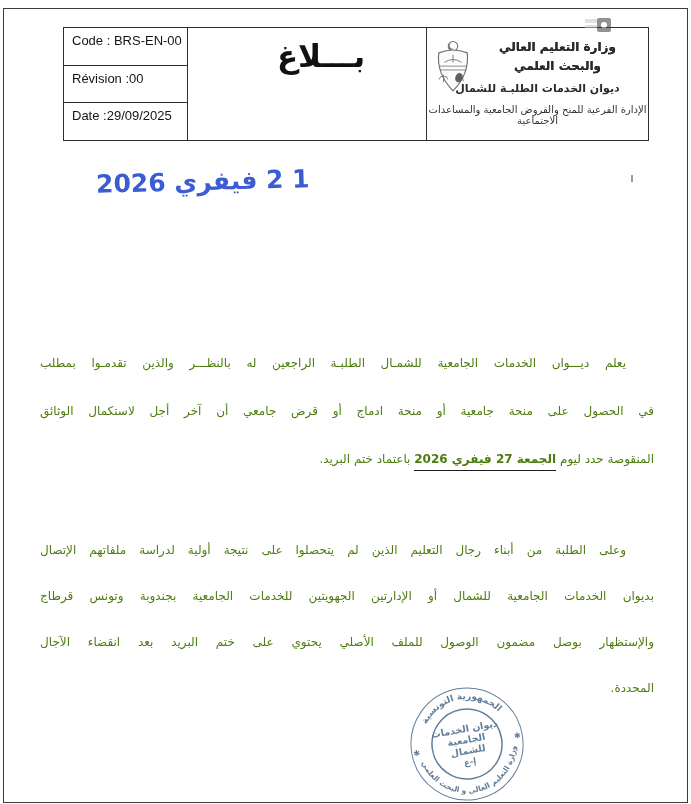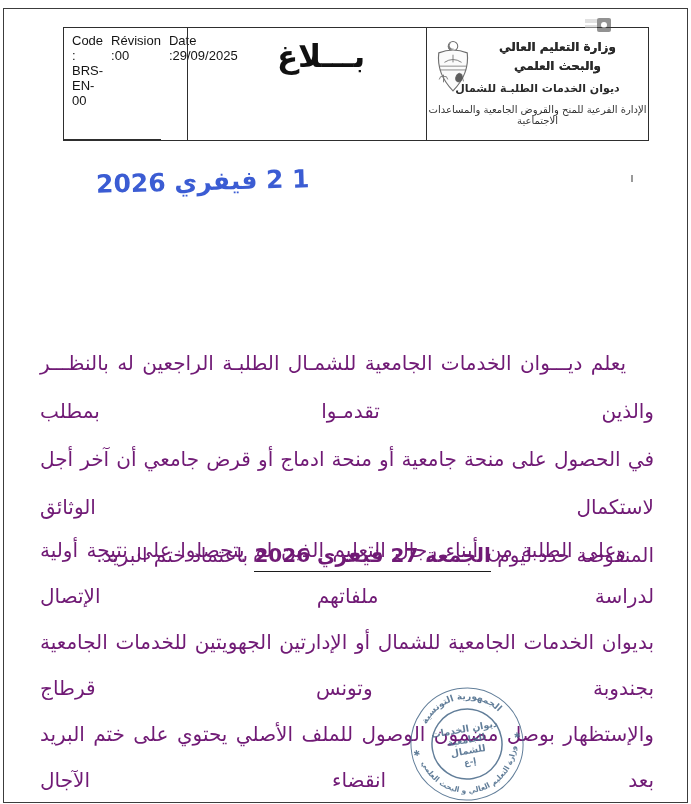--- a/index.html
+++ b/index.html
@@ -4,21 +4,21 @@
 <style>
   * { margin:0; padding:0; box-sizing:border-box; }
   html,body { width:691px; height:804px; background:#ffffff; overflow:hidden;
               font-family:"DejaVu Sans", sans-serif; color:#1c1c1c; }
   .page { position:absolute; left:3px; top:8px; width:685px; height:795px;
           border:1.5px solid #3c3c3c; background:#fff; }
 
   
   .htable { position:absolute; left:59px; top:18px; width:586px; height:114px;
             border:1.6px solid #2e2e2e; display:flex; }
-  .hcol-left { width:123px; display:flex; }
+  .hcol-left { width:123px; display:flex; flex-direction:column; }
   .hcell { flex:1; border-bottom:1.4px solid #2e2e2e; padding:5px 0 0 8px;
            font-family:"Liberation Sans", sans-serif; font-size:13px; color:#141414; }
   .hcell:last-child { border-bottom:none; }
   .hcol-center { width:240px; border-left:1.6px solid #2e2e2e; border-right:1.6px solid #2e2e2e;
                  text-align:center; padding-top:10px;padding-left:28px; }
   .bulletin-word { font-size:31px; font-weight:bold; color:#111; direction:rtl; }
   .hcol-right { flex:1; position:relative; direction:rtl; text-align:center; }
   .emblem-wrap { position:absolute; right:auto; left:7px; top:11px; width:38px; height:60px; }
   .ministry { margin:10px 12px 0 52px; font-weight:bold; font-size:12px; line-height:1.55;
               color:#2a2a2a; text-shadow:0 0 .5px #2a2a2a; }
@@ -37,22 +37,22 @@
                 transform:rotate(-1.5deg); opacity:.92; }
   .artifact-tick { position:absolute; left:627px; top:166px; width:2px; height:7px; background:#9a9a9a; }
 
   
   .doc-title { position:absolute; left:0; top:212px; width:100%; text-align:center;
                direction:rtl; font-weight:bold; color:#101010; }
   .doc-title .t1 { font-size:18.5px; }
   .doc-title .t2 { font-size:18.5px; margin-top:30px; }
 
   
-  .para { position:absolute; left:36px; right:33px; direction:rtl; color:#701a75;
-          font-size:20px; }
+  .para { position:absolute; left:36px; right:33px; direction:rtl; color:#4d7c0f;
+          font-size:12px; }
   .p1 { top:330px; line-height:48px; }
   .p2 { top:518px; line-height:46px; }
   .line-just { text-align:justify; text-align-last:justify; }
   .line-start { text-align:right; }
   .indent { text-indent:28px; }
   .deadline { font-weight:bold; border-bottom:1.6px solid #1c1c1c; padding-bottom:4px; }
 
   
   .round-stamp { position:absolute; left:397px; top:669px; width:132px; height:132px;
                  transform:rotate(-10deg); opacity:.88; }

